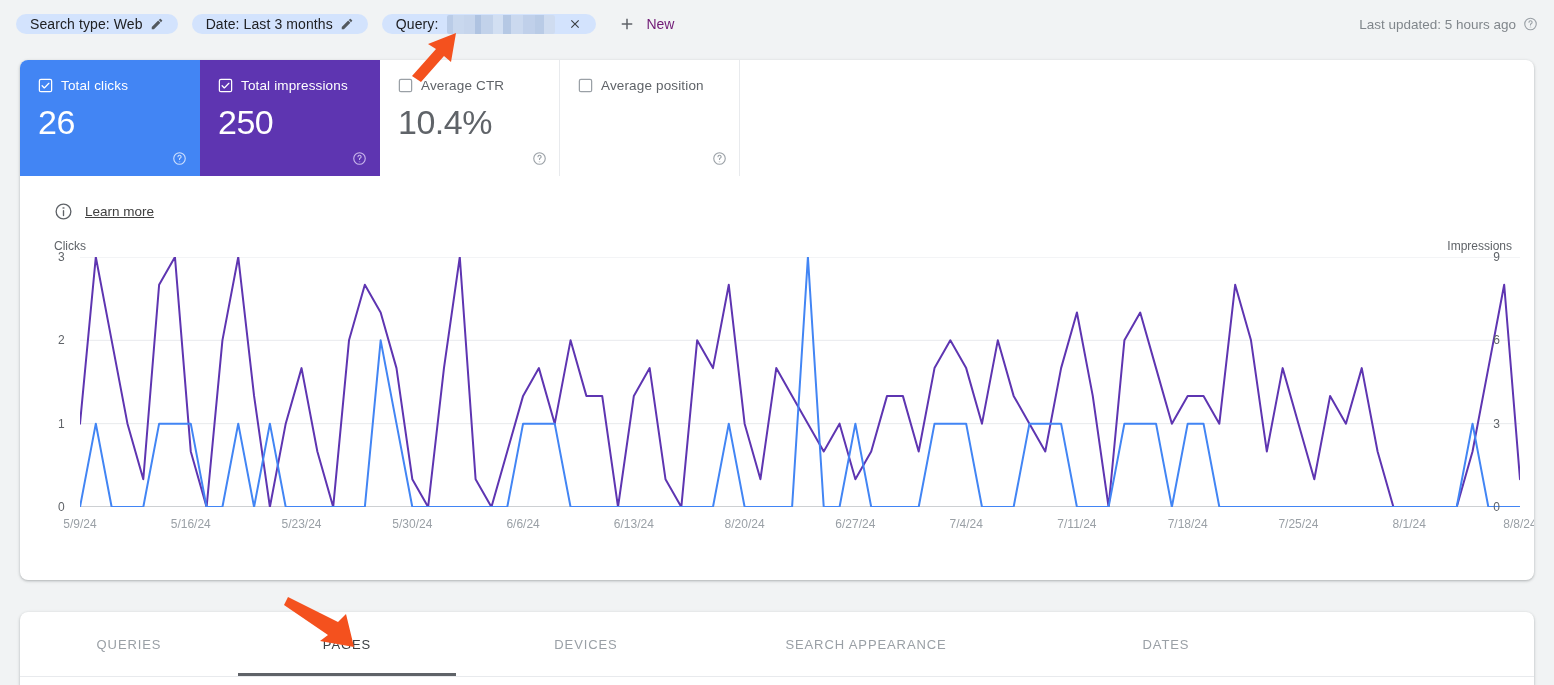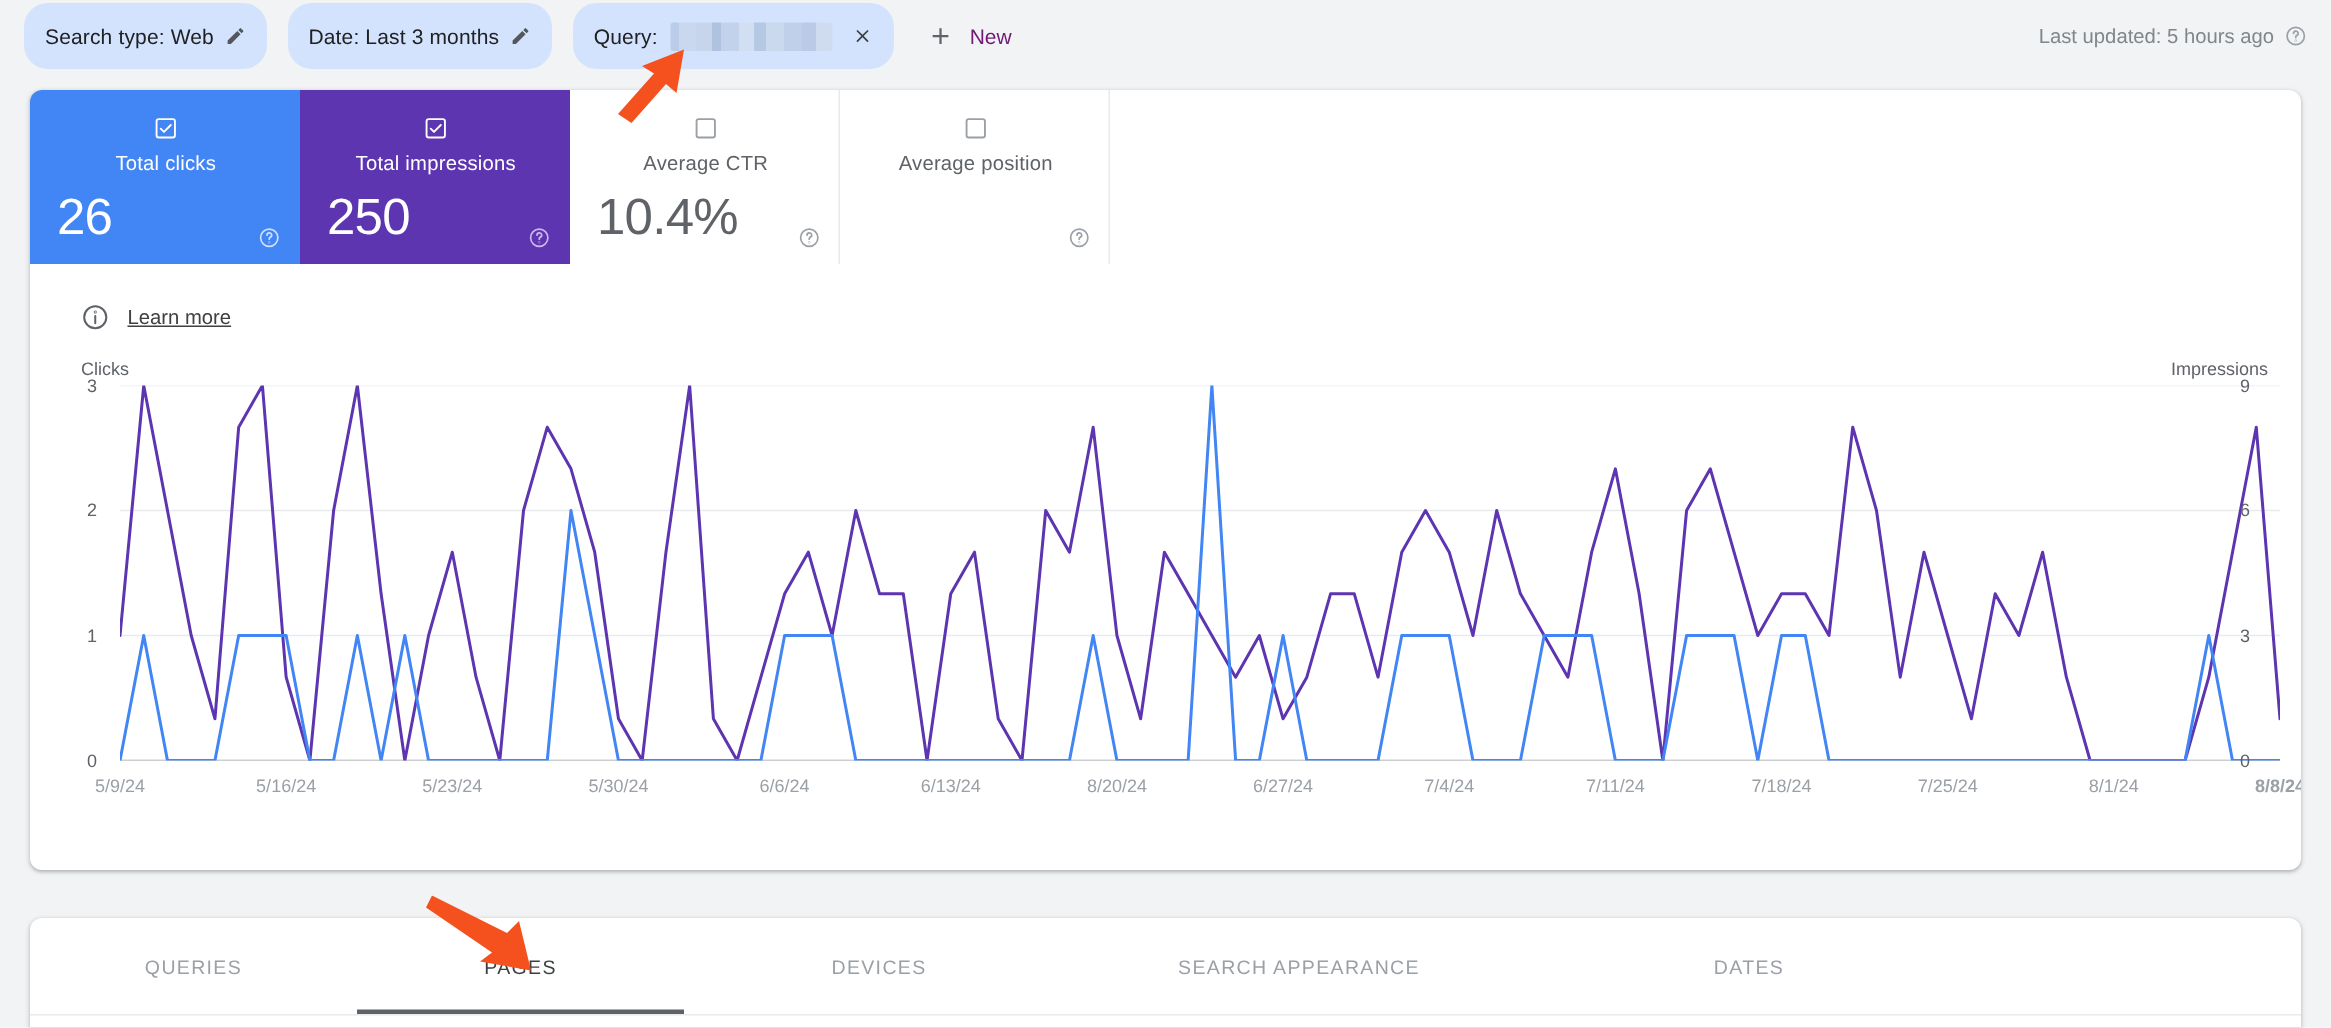--- a/index.html
+++ b/index.html
@@ -14,21 +14,21 @@
   
   .filterbar {
     position: absolute; left: 0; top: 0;
     width: 1554px; height: 48px;
     display: flex; align-items: center;
     padding: 0 16px;
     background: #F1F3F4;
   }
   .chip {
     display: flex; align-items: center; gap: 7px;
-    height: 44px; padding: 0 14px;
+    height: 20px; padding: 0 14px;
     margin-right: 14px;
     border-radius: 16px;
     background: #D3E3FD;
     color: #202124;
     font-size: 14px;
     white-space: nowrap;
     cursor: pointer;
   }
   .chip-label { letter-spacing: .1px; }
   .pencil-icon { width: 14px; height: 14px; display: block; opacity: .85; }
@@ -76,21 +76,21 @@
   .metrics { display: flex; height: 116px; width: 720px; }
   .metric {
     position: relative;
     width: 180px; height: 116px;
     padding: 18px 16px 0 18px;
     border-right: 1px solid #e8eaed;
     cursor: pointer;
   }
   .metric.sel-blue   { background: #4285F4; border-right-color: #4285F4; }
   .metric.sel-purple { background: #5E35B1; border-right-color: #5E35B1; }
-  .m-head { display: flex; align-items: center; gap: 8px; flex-direction: column; }
+  .m-head { display: flex; align-items: center; gap: 8px; }
   .cbx { width: 15px; height: 15px; display: block; flex: 0 0 15px; }
   .m-label { font-size: 13.5px; color: #5f6368; letter-spacing: .15px; }
   .sel-blue .m-label, .sel-purple .m-label { color: #fff; }
   .m-value {
     margin-top: 9px;
     font-size: 34px; font-weight: 400; color: #5f6368;
     letter-spacing: -.5px; line-height: 40px;
   }
   .sel-blue .m-value, .sel-purple .m-value { color: #fff; }
   .m-help { position: absolute; right: 12px; bottom: 10px; }
@@ -331,21 +331,21 @@
         <span style="left: 332.308px;">5/30/24</span>
         <span style="left: 443.077px;">6/6/24</span>
         <span style="left: 553.846px;">6/13/24</span>
         <span style="left: 664.615px;">8/20/24</span>
         <span style="left: 775.385px;">6/27/24</span>
         <span style="left: 886.154px;">7/4/24</span>
         <span style="left: 996.923px;">7/11/24</span>
         <span style="left: 1107.69px;">7/18/24</span>
         <span style="left: 1218.46px;">7/25/24</span>
         <span style="left: 1329.23px;">8/1/24</span>
-        <span style="left: 1440px; font-weight: bold;">8/8/24</span>
+        <span style="left: 1440px;">8/8/24</span>
       </div>
   <div class="ytick l" style="top: 268px;">0</div>
       <div class="ytick l" style="top: 184.667px;">1</div>
       <div class="ytick l" style="top: 101.333px;">2</div>
       <div class="ytick l" style="top: 18px;">3</div>
       <div class="ytick r" style="top: 268px;">0</div>
       <div class="ytick r" style="top: 184.667px;">3</div>
       <div class="ytick r" style="top: 101.333px;">6</div>
       <div class="ytick r" style="top: 18px;">9</div>
     </div>

